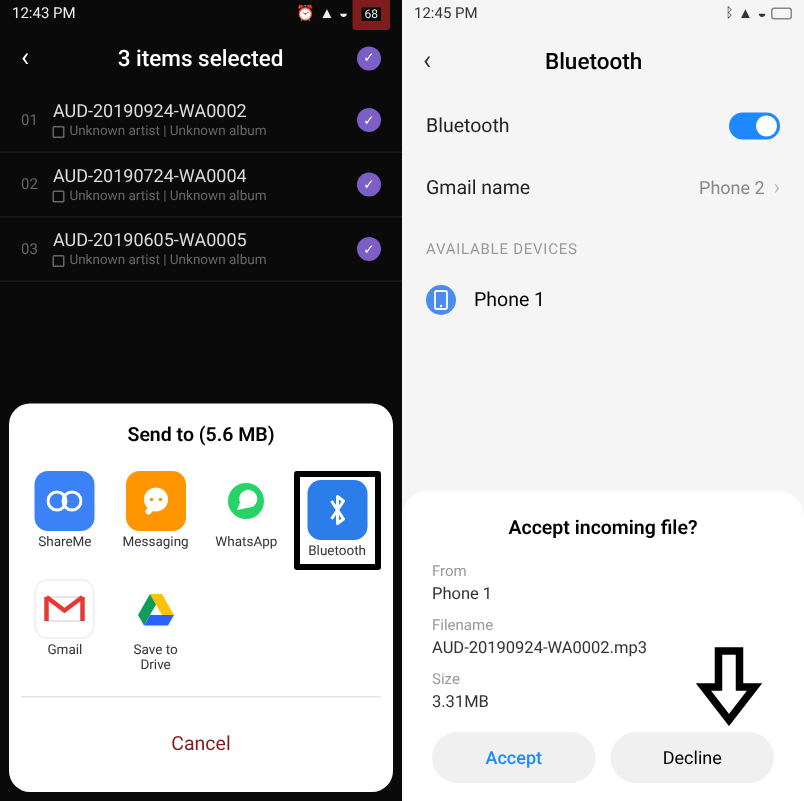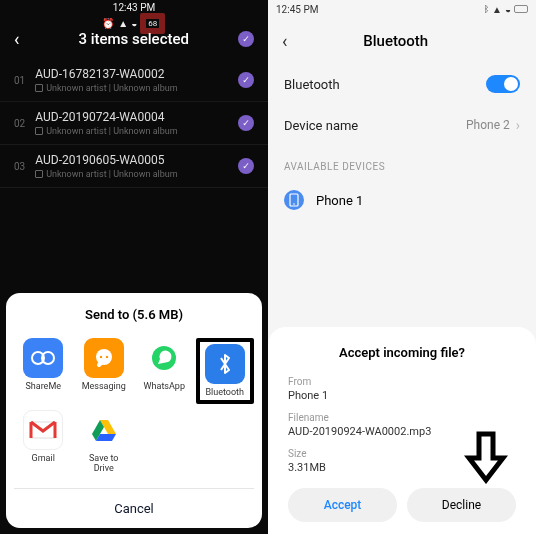--- a/index.html
+++ b/index.html
@@ -3,21 +3,21 @@
 <meta charset="utf-8">
 <style>
 * { margin: 0; padding: 0; box-sizing: border-box; font-family: -apple-system, Roboto, sans-serif; }
 body { width: 536px; height: 534px; display: flex; background: #fff; }
 .phone { position: relative; overflow: hidden; }
 .phone-left { width: 268px; height: 534px; background: #0a0a0a; }
 .phone-right { width: 268px; height: 534px; background: #f5f5f5; }
 
 
 .status { display: flex; justify-content: space-between; align-items: center; padding: 2px 8px; font-size: 10px; height: 18px; }
-.status-left { color: #eee; flex-direction: column; }
+.status-left { color: #eee; }
 .status-right { color: #333; }
 .status .icons { display: flex; gap: 3px; align-items: center; }
 
 
 .hdr-l { display: flex; align-items: center; padding: 10px 14px; color: #fff; }
 .back-l { color: #fff; font-size: 18px; margin-right: 30px; }
 .hdr-title-l { font-size: 15px; font-weight: 500; flex: 1; text-align: center; margin-right: 20px; }
 .hdr-check { width: 16px; height: 16px; border-radius: 50%; background: #7b5fc7; display: flex; align-items: center; justify-content: center; color: #fff; font-size: 9px; }
 
 
@@ -29,21 +29,21 @@
 .track-check { width: 16px; height: 16px; border-radius: 50%; background: #7b5fc7; display: flex; align-items: center; justify-content: center; color: #fff; font-size: 9px; }
 
 
 .sheet { position: absolute; bottom: 6px; left: 6px; right: 6px; background: #fff; border-radius: 14px; padding: 14px 8px 0; }
 .sheet-title { text-align: center; font-size: 13px; font-weight: 600; margin-bottom: 16px; }
 .grid { display: grid; grid-template-columns: repeat(4, 1fr); gap: 6px 2px; }
 .app { display: flex; flex-direction: column; align-items: center; }
 .app-icon { width: 40px; height: 40px; border-radius: 9px; display: flex; align-items: center; justify-content: center; margin-bottom: 4px; }
 .app-label { font-size: 9px; color: #333; text-align: center; line-height: 1.1; }
 .bt-frame { border: 4px solid #000; padding: 2px; border-radius: 2px; }
-.cancel { border-top: 1px solid #e5e5e5; margin-top: 14px; padding: 12px 0; text-align: center; font-size: 13px; color: #0f172a; }
+.cancel { border-top: 1px solid #e5e5e5; margin-top: 14px; padding: 24px 0; text-align: center; font-size: 13px; color: #7f1d1d; }
 
 
 .hdr-r { display: flex; align-items: center; padding: 12px 14px; }
 .back-r { font-size: 18px; color: #333; }
 .hdr-title-r { flex: 1; text-align: center; font-size: 15px; font-weight: 500; margin-right: 18px; }
 .row { display: flex; justify-content: space-between; align-items: center; padding: 12px 16px; font-size: 13px; color: #222; }
 .row-val { color: #888; font-size: 12px; display: flex; align-items: center; gap: 6px; }
 .section-hdr { padding: 16px 16px 8px; font-size: 10px; color: #999; letter-spacing: 0.5px; }
 .dev-row { display: flex; align-items: center; padding: 10px 16px; gap: 12px; font-size: 13px; }
 .dev-icon { width: 20px; height: 20px; border-radius: 50%; background: #4a8cf0; color: #fff; display: flex; align-items: center; justify-content: center; font-size: 11px; }
@@ -84,21 +84,21 @@
   <div class="hdr-l">
     <span class="back-l">‹</span>
     <span class="hdr-title-l">3 items selected</span>
     <span class="hdr-check">✓</span>
   </div>
 
   <div>
     <div class="track">
       <span class="track-num">01</span>
       <div class="track-info">
-        <div class="track-name">AUD-16782137-WA0002</div>
+        <div class="track-name">AUD-20190924-WA0002</div>
         <div class="track-sub">
             <span class="sd-icon"></span>
             <span>Unknown artist | Unknown album</span>
           </div>
       </div>
       <span class="track-check">✓</span>
     </div>
     <div class="track">
       <span class="track-num">02</span>
       <div class="track-info">
@@ -206,21 +206,21 @@
     <span class="back-r">‹</span>
     <span class="hdr-title-r">Bluetooth</span>
   </div>
 
   <div class="row">
     <span>Bluetooth</span>
     <span class="toggle"></span>
   </div>
 
   <div class="row">
-    <span>Device name</span>
+    <span>Gmail name</span>
     <span class="row-val">
       <span>Phone 2</span>
       <span class="chev">›</span>
     </span>
   </div>
 
   <div class="section-hdr">AVAILABLE DEVICES</div>
 
   <div class="dev-row">
     <span class="dev-icon">

